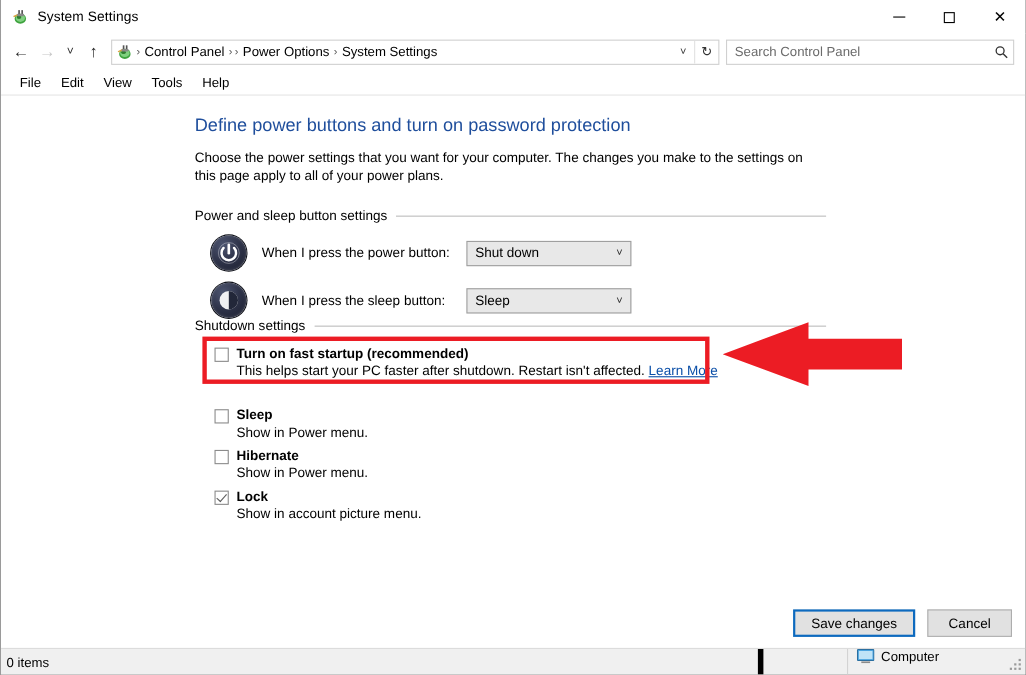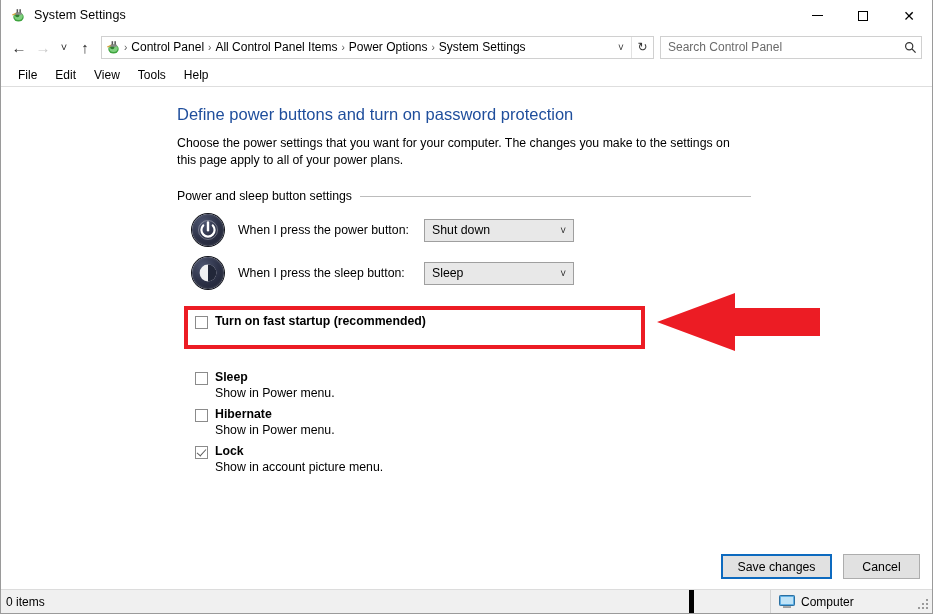--- a/index.html
+++ b/index.html
@@ -364,21 +364,21 @@
   }
   .status-mid {
     width: 77px;
     height: 100%;
     border-right: 1px solid #d3d3d3;
   }
   .status-right {
     flex: 1;
     height: 100%;
     display: flex;
-    align-items: center;
+    align-items: flex-start;
     padding-left: 8px;
     gap: 6px;
   }
   .monitor-icon { width: 16px; height: 14px; flex: none; }
   .grip {
     position: absolute;
     right: 3px; bottom: 3px;
     width: 11px; height: 11px;
   }
   .grip i {
@@ -433,21 +433,20 @@
           <ellipse cx="7.3" cy="8.4" rx="2.1" ry="1.8" fill="#2f7d2f"></ellipse>
           <path d="M2 7.5 L7 5.2 L8 6.6 L2.6 8.6 Z" fill="#d9a441"></path>
           <rect x="6.6" y="2.2" width="1.5" height="4" fill="#555"></rect>
           <rect x="9.4" y="2.2" width="1.5" height="4" fill="#555"></rect>
           <rect x="5.6" y="5.6" width="6.2" height="2.2" rx="0.6" fill="#888"></rect>
         </svg>
       </div>
       <span class="crumb-sep">›</span>
       <span class="crumb">Control Panel</span>
       <span class="crumb-sep">›</span>
-      <span class="crumb">All Control Panel Items</span>
       <span class="crumb-sep">›</span>
       <span class="crumb">Power Options</span>
       <span class="crumb-sep">›</span>
       <span class="crumb">System Settings</span>
       <span class="addr-spacer"></span>
       <span class="addr-drop">˅</span>
       <span class="addr-refresh">↻</span>
     </div>
 
     <div class="searchbox">
@@ -505,25 +504,33 @@
             <path d="M16 7.6 A8.4 8.4 0 0 0 9.1 20.7 Z" fill="#ffffff" opacity="0.0"></path>
           </svg>
         </div>
         <div class="rowlabel">When I press the sleep button:</div>
         <div class="combo">
           <span>Sleep</span>
           <span class="caret">˅</span>
         </div>
       </div>
 
+      <div class="section-head" style="left:0; top:202px;">
+        <span class="label">Shutdown settings</span>
+        <span class="rule"></span>
+      </div>
 
       <div class="cb-item" style="left:18px; top:227px;">
         <div class="cb-line">
           <span class="checkbox"></span>
           <span class="cb-label">Turn on fast startup (recommended)</span>
+        </div>
+        <div class="cb-sub">
+          <span>This helps start your PC faster after shutdown. Restart isn't affected.</span>
+          <a href="#">Learn More</a>
         </div>
       </div>
 
       <div class="cb-item" style="left:18px; top:283px;">
         <div class="cb-line">
           <span class="checkbox"></span>
           <span class="cb-label">Sleep</span>
         </div>
         <div class="cb-sub">Show in Power menu.</div>
       </div>

